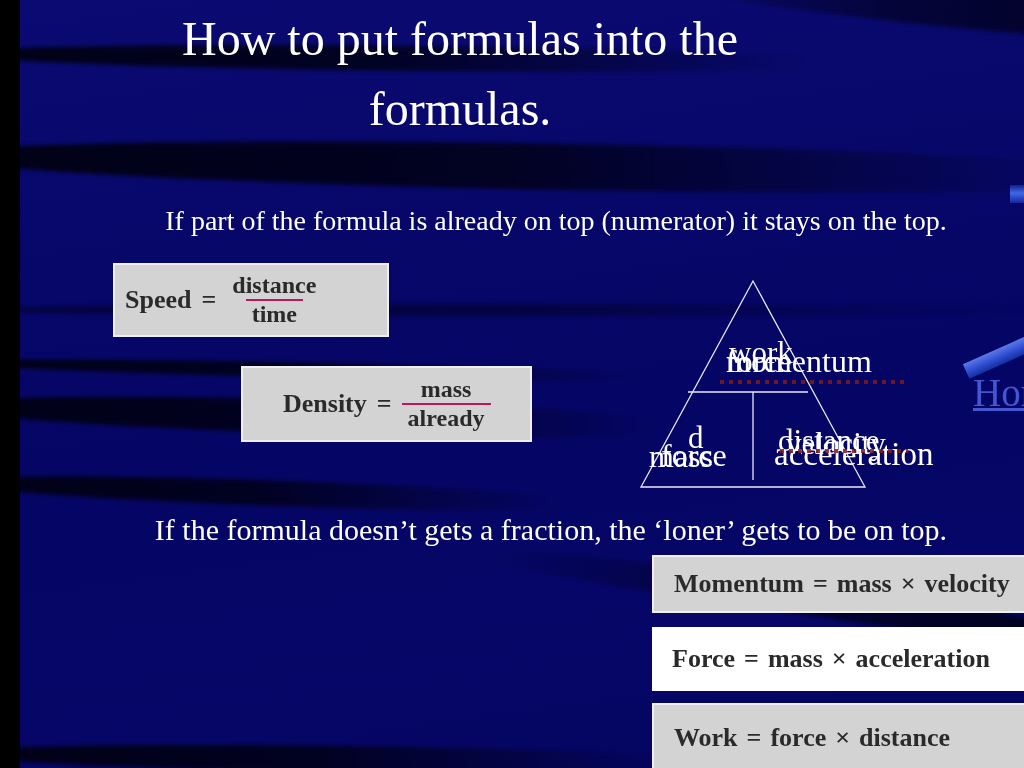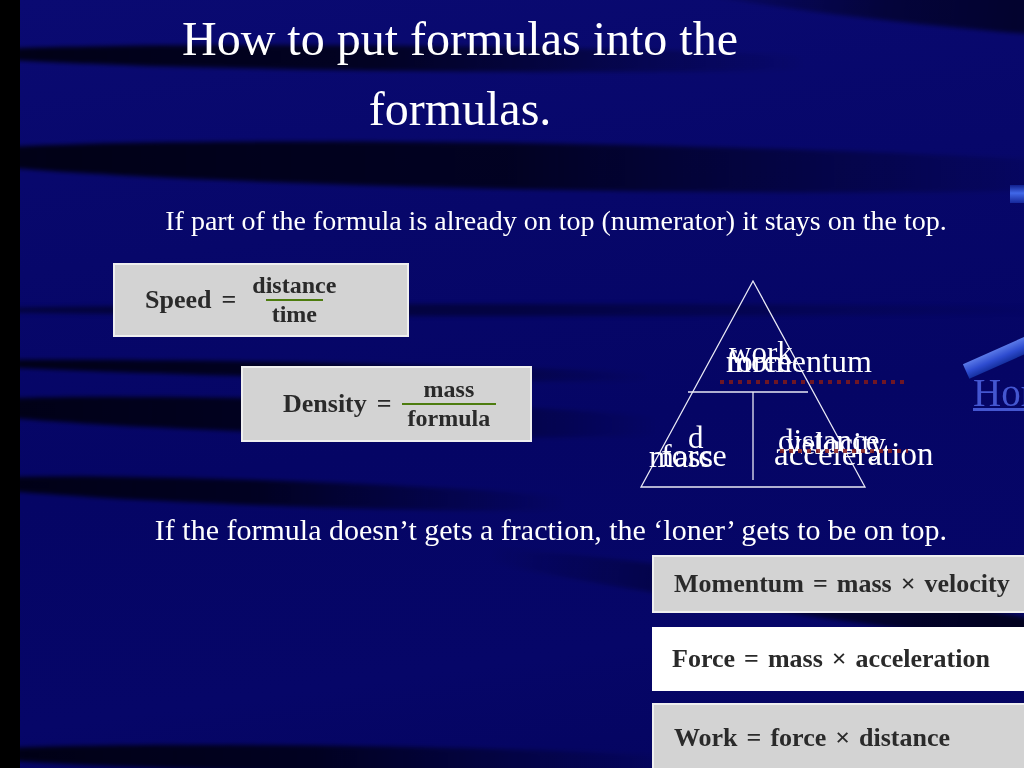--- a/index.html
+++ b/index.html
@@ -33,25 +33,25 @@
   #para1{position:absolute;top:205px;left:48px;width:976px;text-align:center;
     font-size:28px;color:#fff;white-space:nowrap;}
   #para2{position:absolute;top:513px;left:40px;width:982px;text-align:center;
     font-size:30px;color:#fff;white-space:nowrap;}
 
   
   .eq-box{position:absolute;display:flex;align-items:center;
     color:#2a2a2a;font-weight:bold;}
   .gray-box{background:#d3d3d3;border:2px solid #efefef;}
   .white-box{background:#ffffff;}
-  #speed-box{left:93px;top:263px;width:262px;height:70px;font-size:26px;padding-left:30px;gap:10px;}
+  #speed-box{left:93px;top:263px;width:262px;height:70px;font-size:26px;padding-left:10px;gap:10px;}
   #density-box{left:221px;top:366px;width:247px;height:72px;font-size:26px;padding-left:40px;gap:10px;}
   .frac{display:inline-flex;flex-direction:column;align-items:center;line-height:1.05;font-size:24px;}
   .frac .num{padding:0 6px 1px;}
-  .frac .den{border-top:2px solid #4d7c0f;padding:1px 6px 0;}
+  .frac .den{border-top:2px solid #be185d;padding:1px 6px 0;}
 
   .product-box{left:632px;width:388px;font-size:26px;padding-left:20px;gap:9px;}
   #momentum-box{top:555px;height:54px;}
   #force-box{top:627px;height:64px;}
   #work-box{top:703px;height:65px;}
 
   
   #triangle-svg{position:absolute;left:600px;top:272px;}
   .tri-word{position:absolute;color:#fff;white-space:nowrap;}
   #w-work{left:709px;top:335px;font-size:31px;}
@@ -102,21 +102,21 @@
       <span class="num">distance</span>
       <span class="den">time</span>
     </span>
   </div>
 
   <div class="eq-box gray-box" id="density-box">
     <span>Density</span>
     <span>=</span>
     <span class="frac">
       <span class="num">mass</span>
-      <span class="den">formula</span>
+      <span class="den">already</span>
     </span>
   </div>
 
   <svg id="triangle-svg" width="256" height="222" viewBox="0 0 256 222">
     <polygon points="133,9 21,215 245,215" fill="none" stroke="#e9e9f5" stroke-width="1.3"></polygon>
     <line x1="68" y1="120" x2="188" y2="120" stroke="#e9e9f5" stroke-width="1.3"></line>
     <line x1="133" y1="120" x2="133" y2="208" stroke="#e9e9f5" stroke-width="1.3"></line>
   </svg>
 
   <span class="tri-word" id="w-work">work</span>

